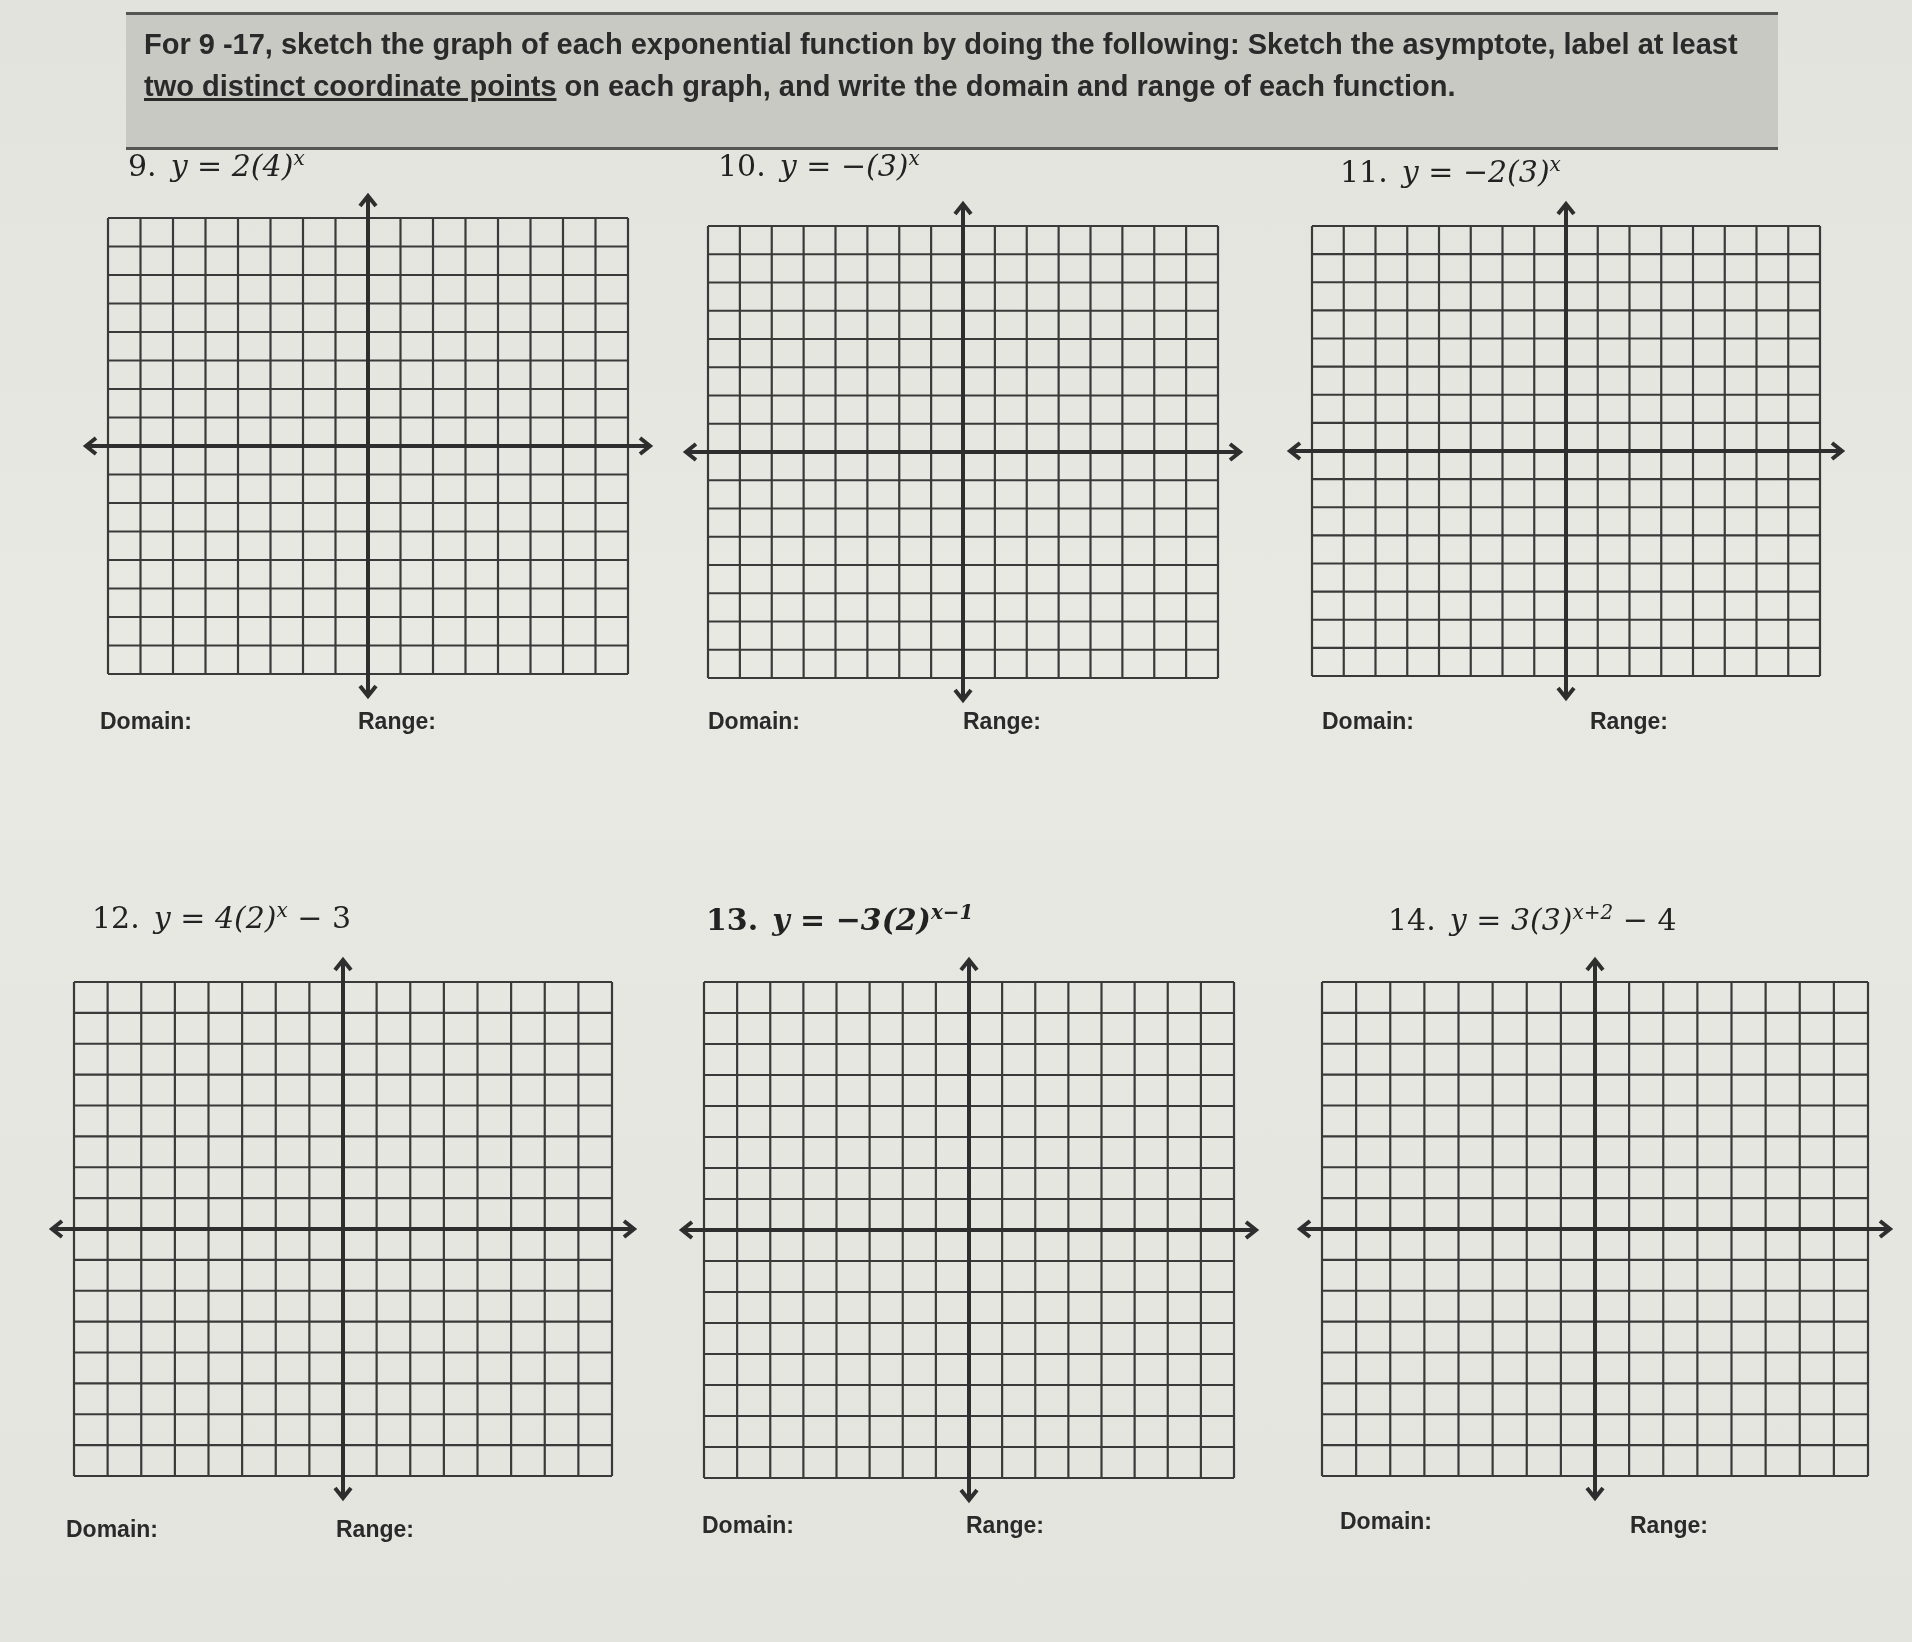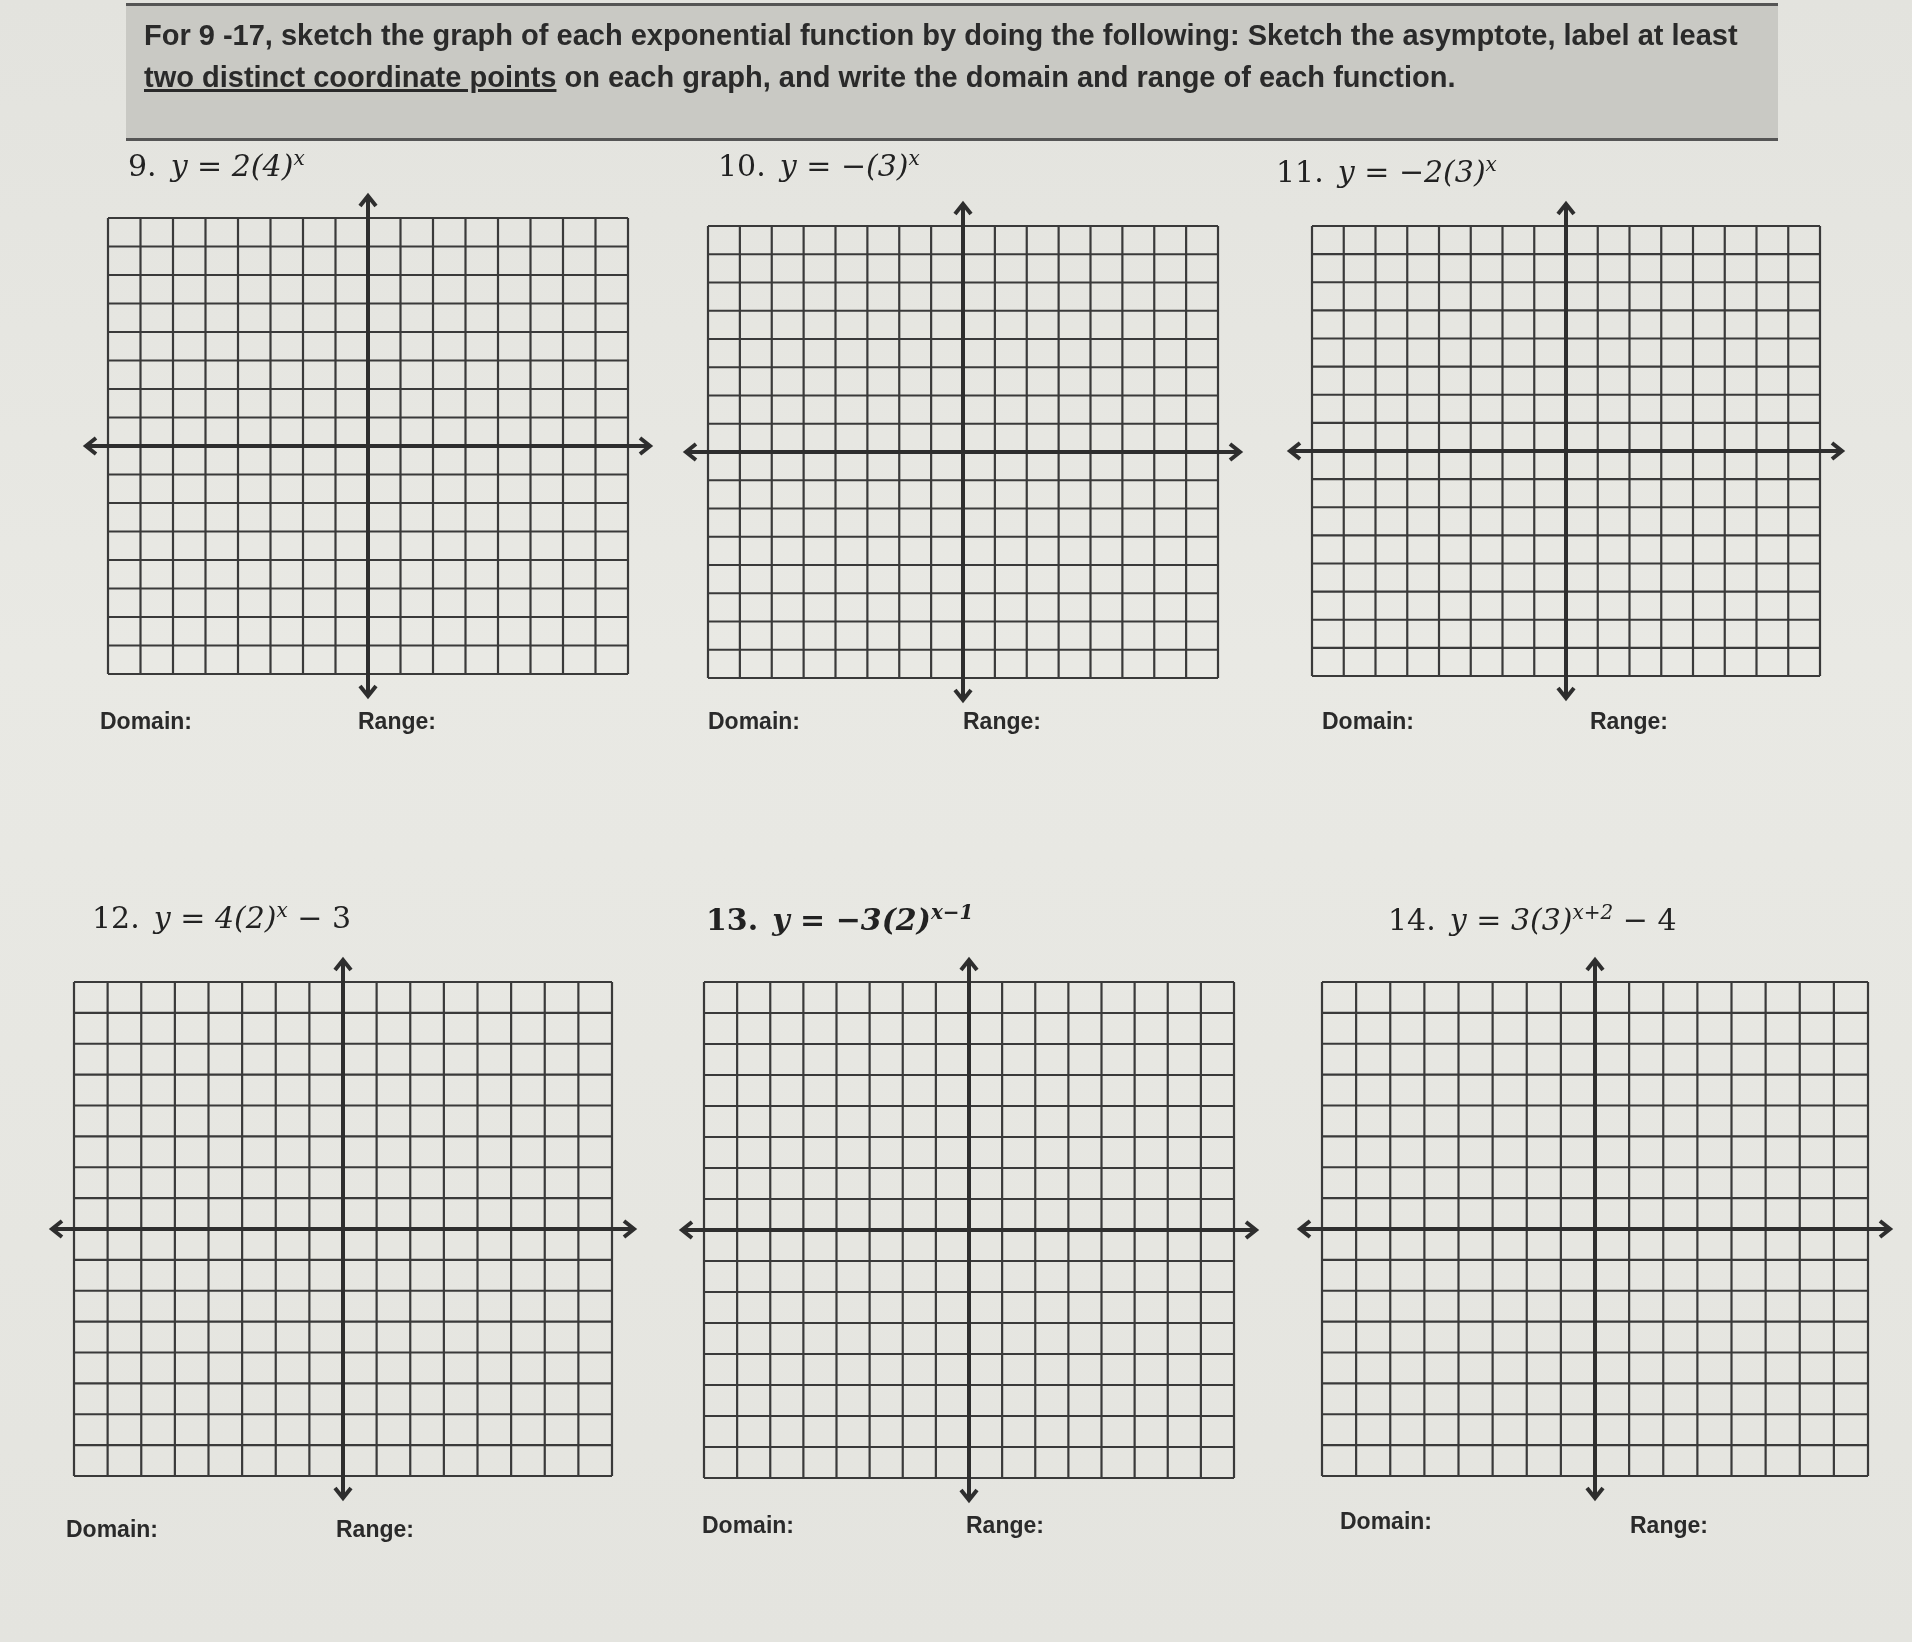--- a/index.html
+++ b/index.html
@@ -8,21 +8,21 @@
       background: #e6e6e1;
       font-family: "Liberation Sans", sans-serif;
       color: #222;
       position: relative;
     }
     .sheet {
       position: absolute; left: 0; top: 0; width: 1912px; height: 1642px;
       background: linear-gradient(180deg, #e3e3de 0%, #e9e9e4 40%, #e4e4df 100%);
     }
     .instructions {
-      position: absolute; left: 126px; top: 3px; width: 1652px; height: 138px;
+      position: absolute; left: 126px; top: 12px; width: 1652px; height: 138px;
       background: #c9c9c4;
       border-top: 3px solid #555;
       border-bottom: 3px solid #555;
       box-sizing: border-box;
       padding: 8px 18px;
       font-size: 29px; line-height: 42px; font-weight: bold;
       color: #2a2a2a;
     }
     .instructions u { text-decoration: underline; text-decoration-thickness: 3px; }
     .problem-label {
@@ -47,21 +47,21 @@
 <div class="sheet">
 
   <div class="instructions"><span>For 9 -17, sketch the graph of each exponential function by doing the following:  Sketch the asymptote, label at least </span><u>two distinct coordinate points</u><span> on each graph, and write the domain and range of each function.</span></div>
 
   <div class="problem-label" style="left:128px; top:146px;">
     <span class="num">9.</span><span class="eq">y = 2(4)</span><sup>x</sup><span></span>
   </div>
   <div class="problem-label" style="left:718px; top:146px;">
     <span class="num">10.</span><span class="eq">y = −(3)</span><sup>x</sup><span></span>
   </div>
-  <div class="problem-label" style="left:1276px; top:152px;">
+  <div class="problem-label" style="left:1340px; top:152px;">
     <span class="num">11.</span><span class="eq">y = −2(3)</span><sup>x</sup><span></span>
   </div>
   <div class="problem-label" style="left:92px; top:862px;margin-top:36px;">
     <span class="num">12.</span><span class="eq">y = 4(2)</span><sup>x</sup><span> − 3</span>
   </div>
   <div class="problem-label" style="left:706px; top:900px;font-weight:bold;">
     <span class="num">13.</span><span class="eq">y = −3(2)</span><sup>x−1</sup><span></span>
   </div>
   <div class="problem-label" style="left:1388px; top:900px;">
     <span class="num">14.</span><span class="eq">y = 3(3)</span><sup>x+2</sup><span> − 4</span>

